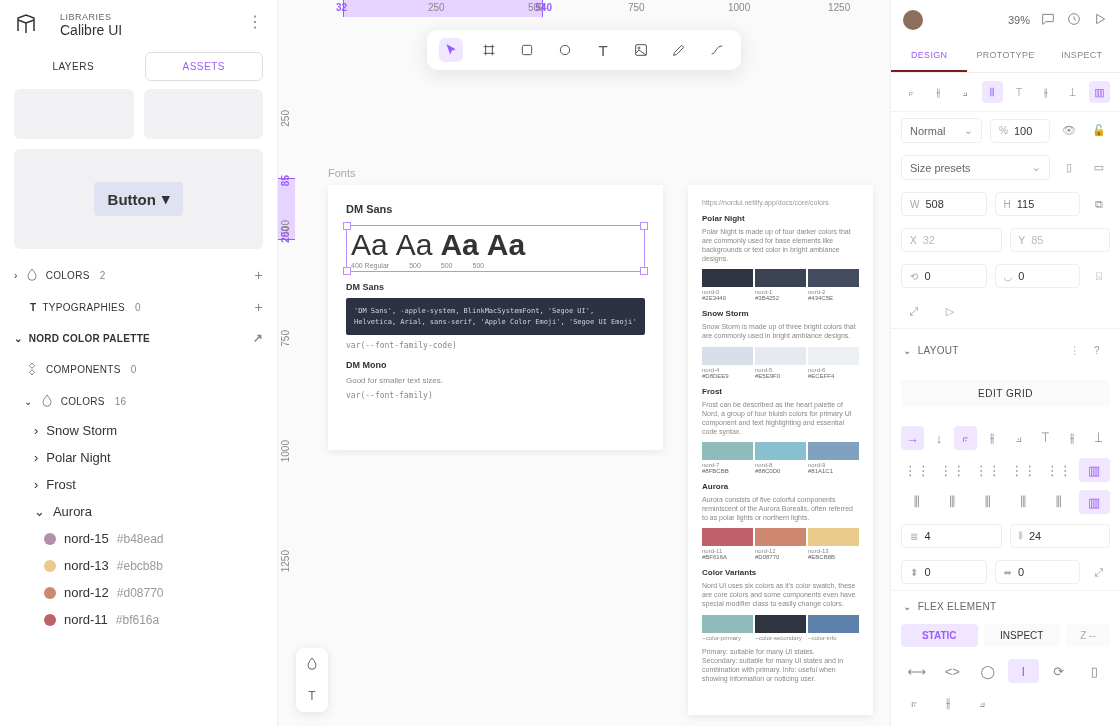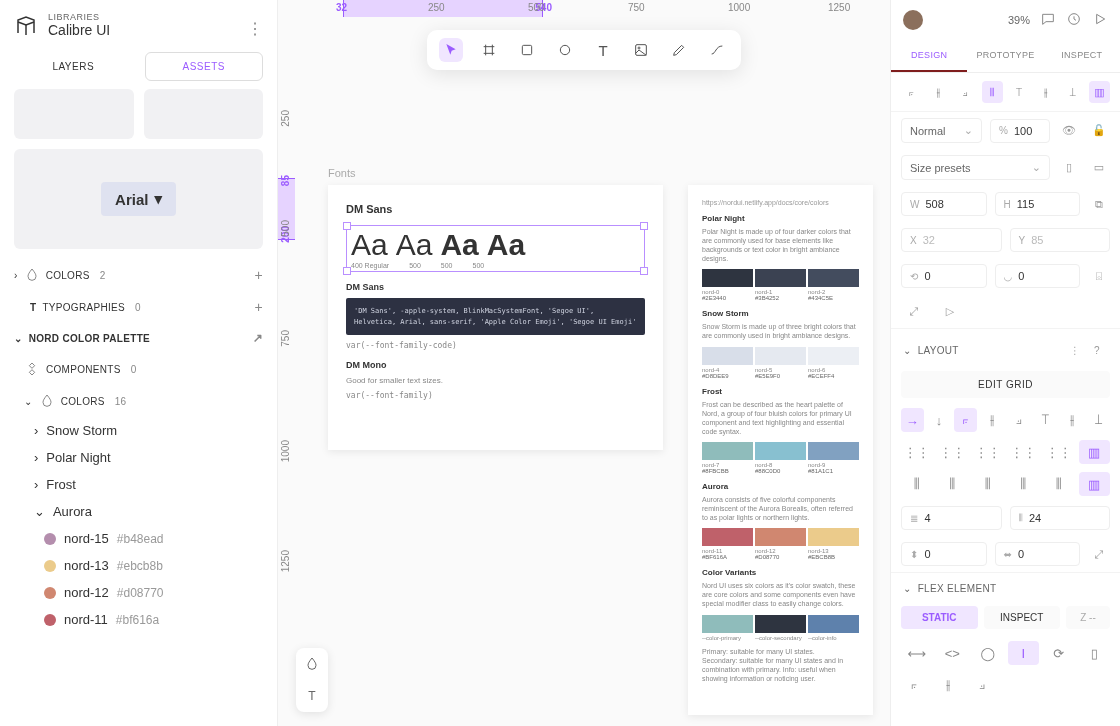--- a/index.html
+++ b/index.html
@@ -1,18 +1,18 @@
 <!DOCTYPE html>
 <html><head>
 <meta charset="utf-8">
 <style>
 *{box-sizing:border-box;margin:0;padding:0;font-family:-apple-system,BlinkMacSystemFont,"Segoe UI",Helvetica,Arial,sans-serif}
 body{width:1120px;height:726px;overflow:hidden;display:flex;background:#fff;font-size:12px;color:#333}
 .sidebar{width:278px;border-right:1px solid #eee;display:flex;flex-direction:column;padding:12px 0;overflow:hidden}
-.lib-hdr{display:flex;align-items:flex-end;gap:10px;padding:0 14px 10px}
+.lib-hdr{display:flex;align-items:flex-start;gap:22px;padding:0 14px 10px}
 .lib-icon{width:24px;height:24px}
 .lib-txt .t1{font-size:9px;letter-spacing:.5px;color:#666}
 .lib-txt .t2{font-size:14px}
 .more-icon{margin-left:auto;color:#888;font-size:16px;cursor:pointer}
 .tabs{display:flex;gap:12px;padding:4px 14px 8px}
 .tab{flex:1;text-align:center;font-size:10px;letter-spacing:.5px;padding:8px 0;border:1px solid transparent;border-radius:6px;cursor:pointer}
 .tab.active{border-color:#ddd;color:#9b5cff}
 .assets-thumbs{display:flex;gap:10px;padding:0 14px 10px}
 .thumb{flex:1;height:50px;background:#f1f1f3;border-radius:6px}
 .thumb.big{height:100px;display:flex;align-items:center;justify-content:center}
@@ -80,21 +80,21 @@
 .align-btn.active{background:#f0e6ff;color:#9b5cff}
 .field-row{display:flex;gap:8px;padding:6px 10px;align-items:center}
 .fld{flex:1;border:1px solid #eee;border-radius:4px;padding:5px 8px;display:flex;align-items:center;gap:6px;font-size:11px;color:#666}
 .fld .lbl{color:#aaa;font-size:10px}
 .fld input{border:none;outline:none;width:100%;font-size:11px;color:#333}
 .fld.sel{cursor:pointer}
 .fld.sel .chev{margin-left:auto;color:#aaa}
 .icon-btn{width:22px;height:22px;display:flex;align-items:center;justify-content:center;color:#999;cursor:pointer}
 .sec-hdr{display:flex;align-items:center;gap:6px;padding:10px 12px 4px;font-size:10px;letter-spacing:.3px;color:#666;border-top:1px solid #f3f3f3}
 .sec-hdr .dots{margin-left:auto;color:#aaa}
-.edit-grid{margin:6px 10px;padding:8px;text-align:center;font-size:10px;letter-spacing:.5px;background:#fafafa;border-radius:4px;cursor:pointer}
+.edit-grid{margin:15px 10px;padding:8px;text-align:center;font-size:10px;letter-spacing:.5px;background:#fafafa;border-radius:4px;cursor:pointer}
 .grid-row{display:flex;gap:4px;padding:4px 10px}
 .gbtn{flex:1;height:24px;display:flex;align-items:center;justify-content:center;border-radius:4px;cursor:pointer;color:#888;font-size:13px}
 .gbtn.active{background:#f0e6ff;color:#9b5cff}
 .pos-tabs{display:flex;gap:6px;padding:8px 10px}
 .pos-tab{flex:1;text-align:center;font-size:10px;padding:6px;border-radius:4px;cursor:pointer;background:#fafafa}
 .pos-tab.active{color:#9b5cff;font-weight:600;background:#f0e6ff}
 .pos-tab.z{flex:0 0 44px;color:#aaa}
 svg{width:16px;height:16px}
 </style>
 </head>
@@ -117,21 +117,21 @@
     <div class="tab">LAYERS</div>
     <div class="tab active">ASSETS</div>
   </div>
   <div class="assets-thumbs">
     <div class="thumb"></div>
     <div class="thumb"></div>
   </div>
   <div style="padding:0 14px 10px">
     <div class="thumb big">
       <div class="btn-mock">
-          <span>Arial</span>
+          <span>Button</span>
           <span>▾</span>
         </div>
     </div>
   </div>
   <div class="sec-row">
     <span>›</span>
     <svg viewBox="0 0 24 24" fill="none" stroke="#888" stroke-width="1.5">
         <path d="M12 3c4 5 6 8 6 11a6 6 0 11-12 0c0-3 2-6 6-11z"></path>
       </svg>
     <span>COLORS</span>

